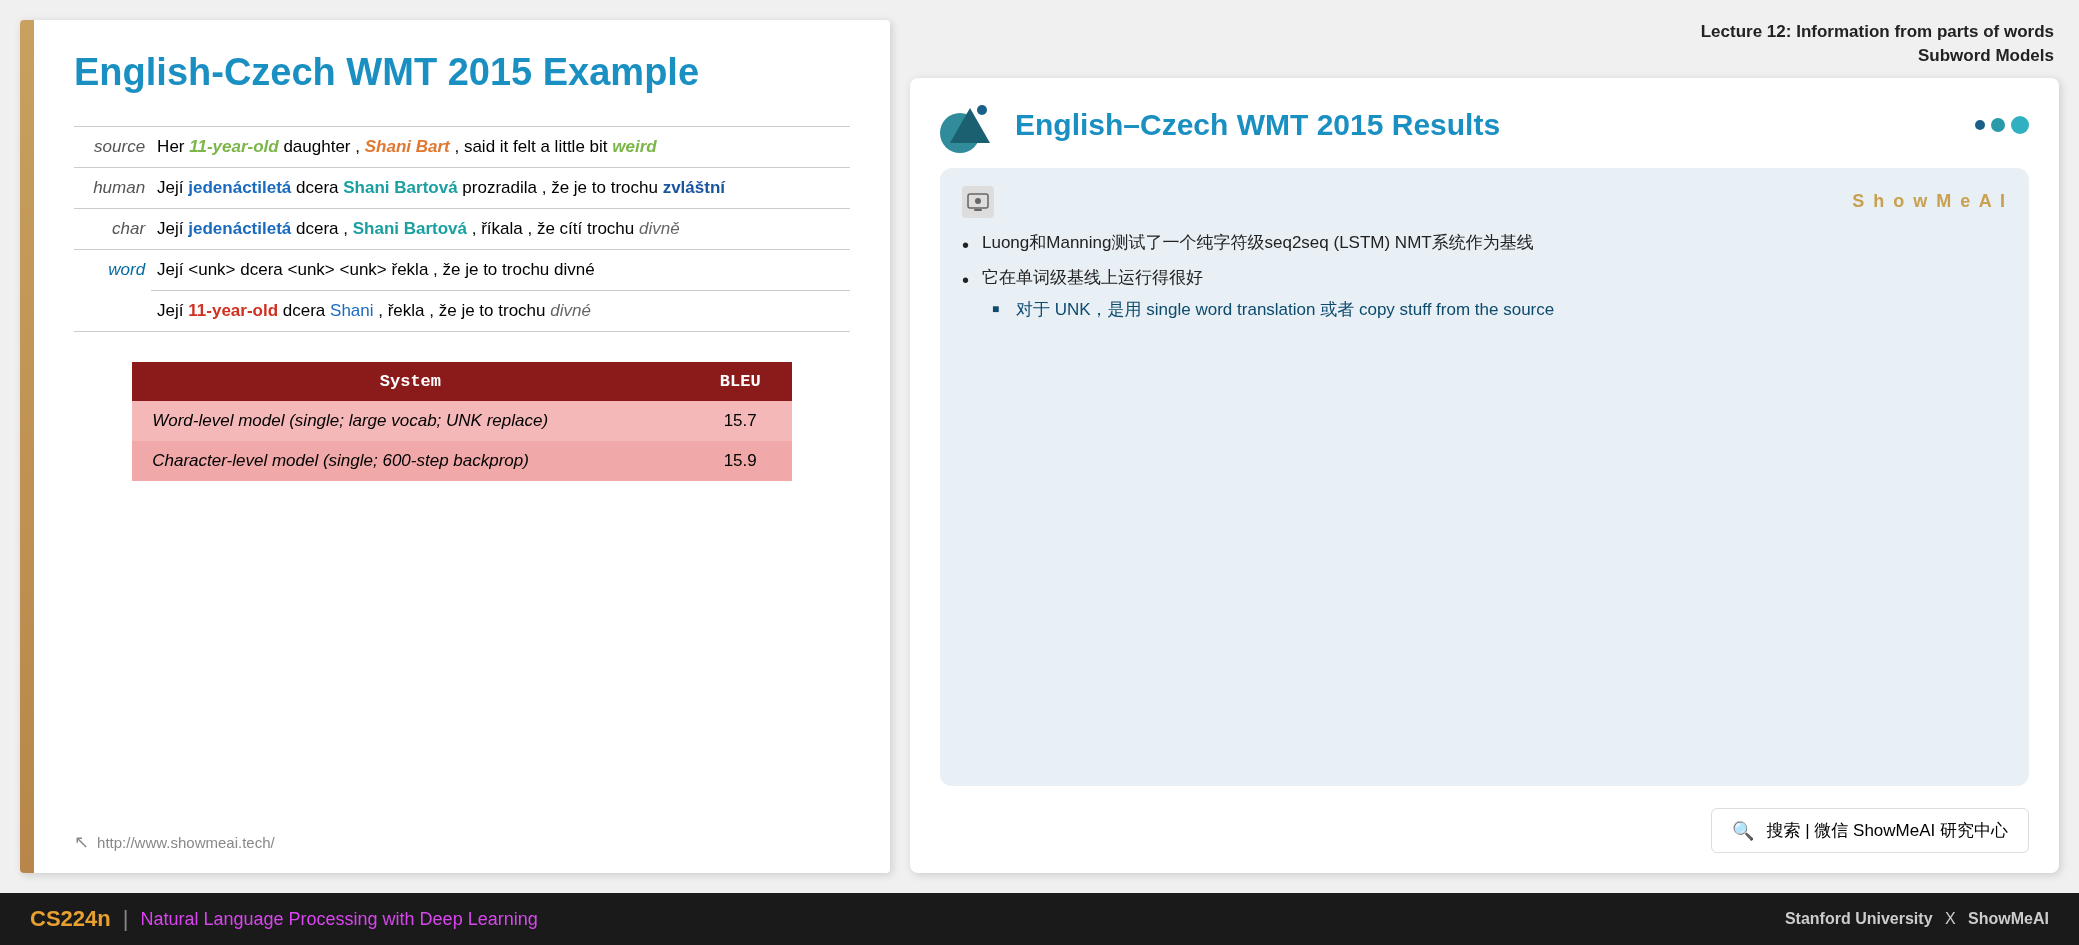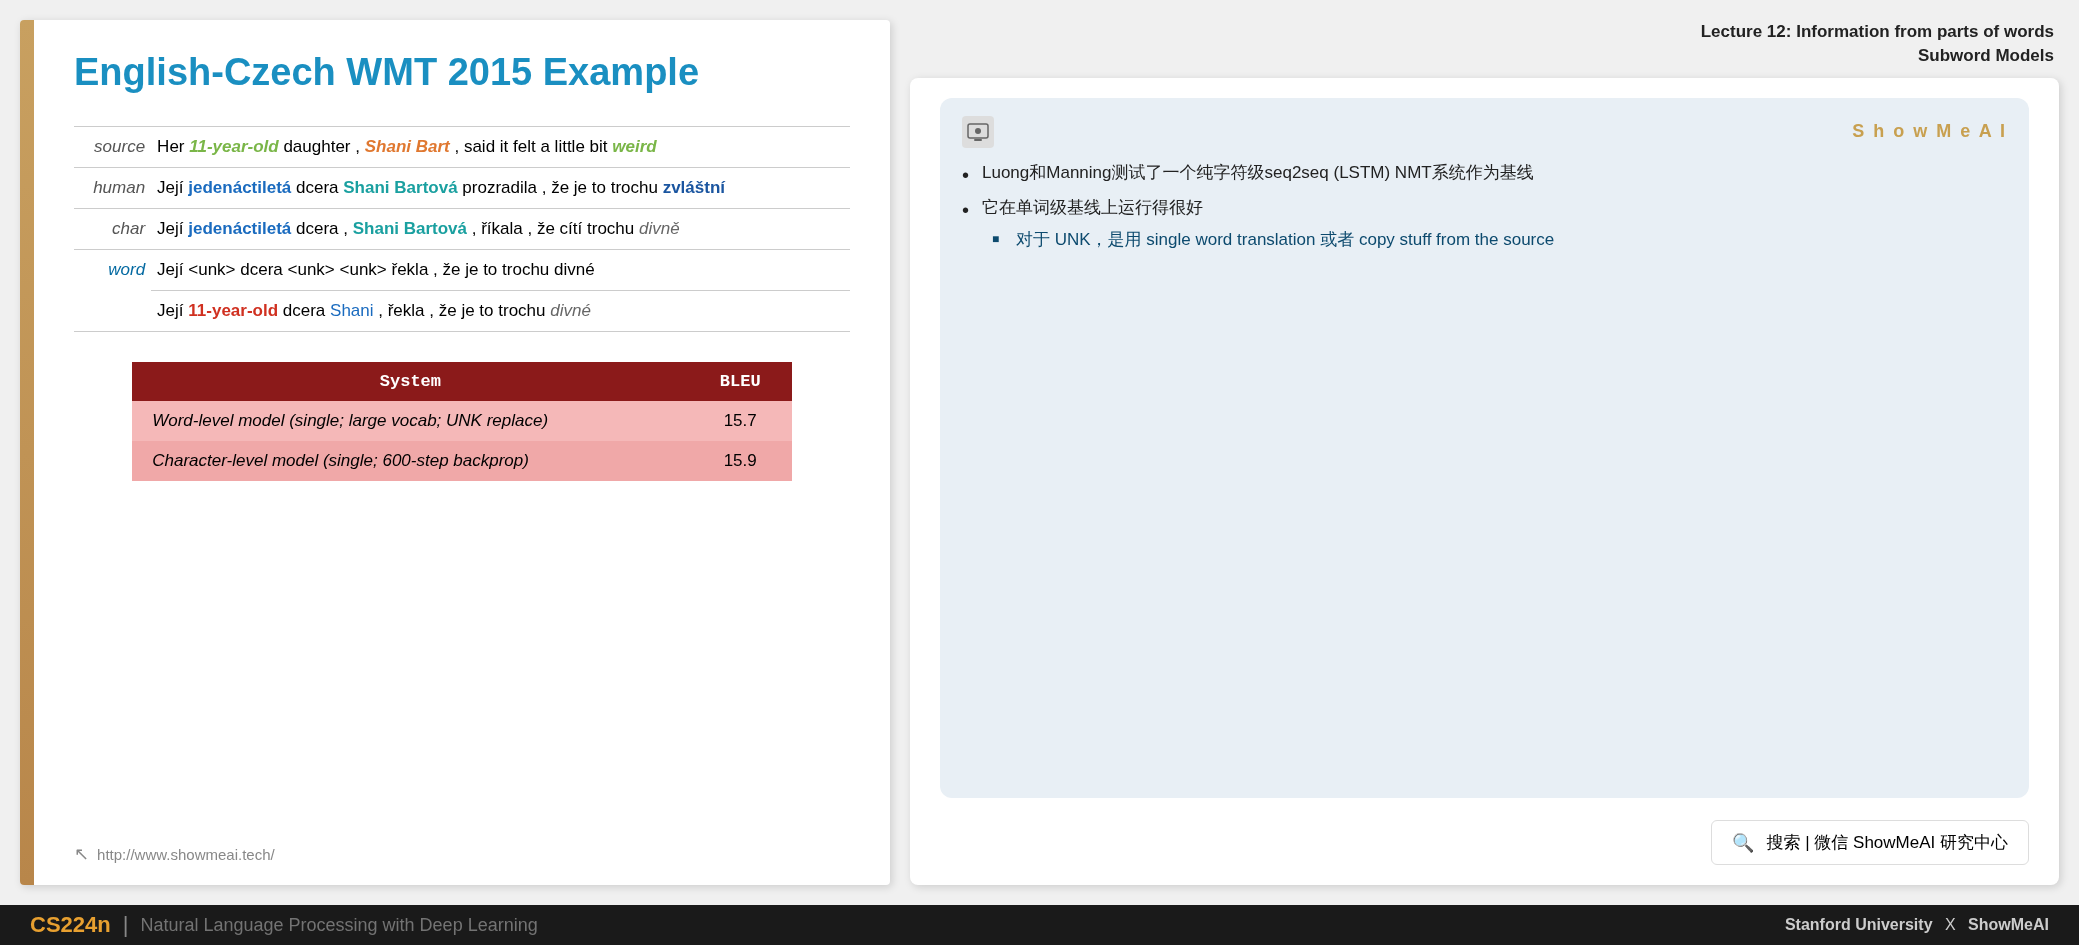--- a/index.html
+++ b/index.html
@@ -303,21 +303,21 @@
       display: flex;
       align-items: center;
       gap: 12px;
       align-self: flex-end;
       margin-top: 10px;
       font-size: 17px;
     }
 
     
     .bottom-bar {
-      height: 40px;
+      height: 52px;
       background: #1a1a1a;
       display: flex;
       align-items: center;
       padding: 0 30px;
       flex-shrink: 0;
     }
 
     .bottom-left {
       display: flex;
       align-items: center;
@@ -330,21 +330,21 @@
       font-weight: bold;
     }
 
     .separator {
       color: #888;
       font-size: 22px;
       margin: 0 12px;
     }
 
     .bottom-subtitle {
-      color: #737373;
+      color: #d946ef;
       font-size: 18px;
     }
 
     .bottom-right {
       margin-left: auto;
       color: #cccccc;
       font-size: 16px;
     }
 
     .stanford-text {
@@ -451,20 +451,36 @@
 
     <div class="right-panel">
 
       <div class="lecture-header">
         <div>Lecture 12: Information from parts of words</div>
         <div>Subword Models</div>
       </div>
 
       <div class="right-slide">
 
+        <div class="slide-header-right">
+
+          <svg class="slide-icon" viewBox="0 0 60 55" xmlns="http://www.w3.org/2000/svg">
+            <ellipse cx="20" cy="35" rx="20" ry="20" fill="#1a8090" opacity="0.9"></ellipse>
+            <polygon points="30,10 50,45 10,45" fill="#1a6070"></polygon>
+            <circle cx="42" cy="12" r="5" fill="#1a6088"></circle>
+          </svg>
+
+          <div class="right-slide-title">English–Czech WMT 2015 Results</div>
+
+          <div class="dots-container">
+            <div class="dot dot-dark"></div>
+            <div class="dot dot-teal1"></div>
+            <div class="dot dot-teal2"></div>
+          </div>
+        </div>
 
         <div class="showme-box">
 
           <div class="showme-header">
             <div class="showme-icon">
               <svg width="24" height="20" viewBox="0 0 24 20">
                 <rect x="2" y="2" width="20" height="14" rx="2" fill="none" stroke="#666" stroke-width="1.5"></rect>
                 <circle cx="12" cy="9" r="3" fill="#666"></circle>
                 <rect x="8" y="17" width="8" height="2" rx="1" fill="#666"></rect>
               </svg>

